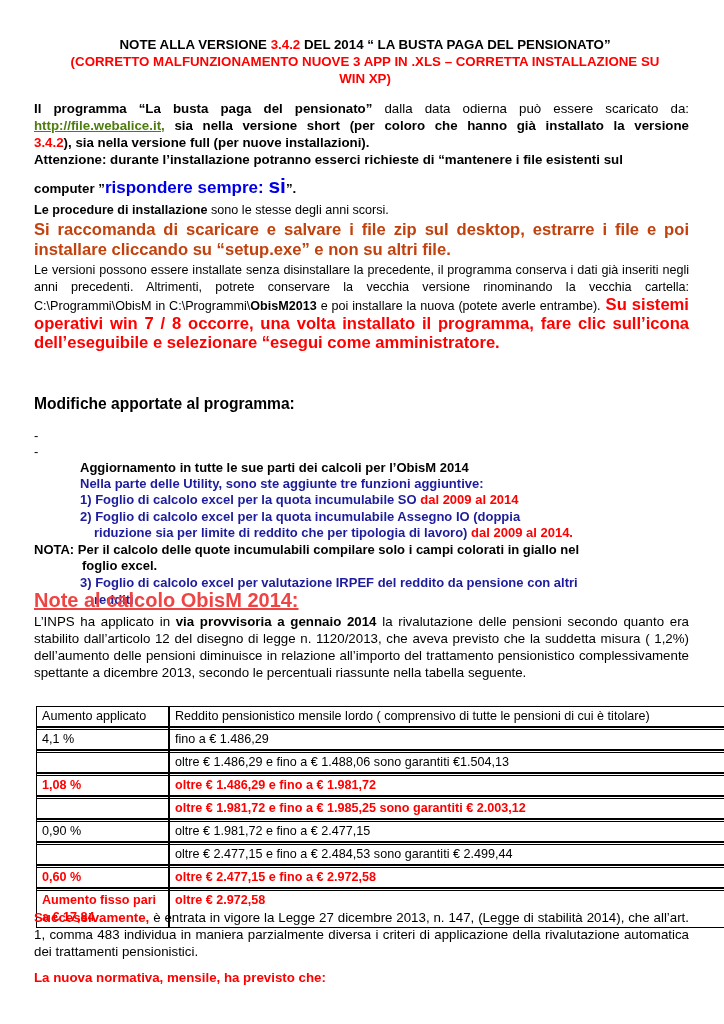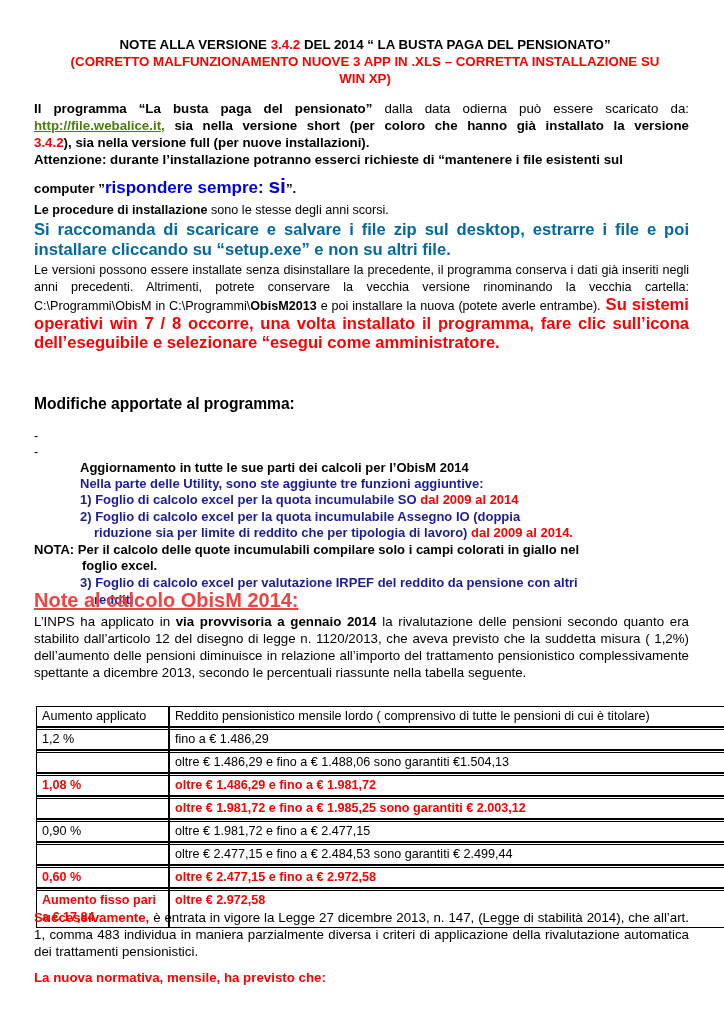--- a/index.html
+++ b/index.html
@@ -18,21 +18,21 @@
 
   #intro { left: 34px; width: 655px; top: 100px; font-size: 13.3px; line-height: 17px; }
   a.link { color: #4d7c0f; text-decoration: underline; font-weight: bold; }
 
   #attention2 { left: 34px; top: 174px; font-size: 13.3px; font-weight: bold; white-space: nowrap; }
   #attention2 .big { font-size: 17px; color: #0000e6; }
   #attention2 .bigger { font-size: 21px; color: #0000e6; }
 
   #proc { left: 34px; top: 203px; font-size: 12.6px; white-space: nowrap; }
 
-  #recommend { left: 34px; width: 655px; top: 220px; font-size: 16.6px; line-height: 20px; font-weight: bold; color: #0369a1; }
+  #recommend { left: 34px; width: 655px; top: 220px; font-size: 16.6px; line-height: 20px; font-weight: bold; color: #c2410c; }
 
   #versions { left: 34px; width: 655px; top: 262px; font-size: 12.6px; line-height: 17px; }
   #versions .big { font-size: 16.6px; font-weight: bold; color: #ff0000; }
 
   #mods-title { left: 34px; top: 395px; font-size: 15.6px; font-weight: bold; white-space: nowrap; }
 
   .li { font-size: 13px; font-weight: bold; line-height: 16.5px; white-space: nowrap; margin-top: 32px; }
   .dash { left: 34px; font-size: 12.8px; }
 
   #note-title { left: 34px; top: 589px; font-size: 20px; font-weight: bold; color: #ef4444; text-decoration: underline; white-space: nowrap; }
@@ -106,21 +106,21 @@
   <span>L’INPS ha applicato in </span><span class="b">via provvisoria a gennaio 2014</span><span> la rivalutazione delle pensioni secondo quanto era stabilito dall’articolo 12 del disegno di legge n. 1120/2013, che aveva previsto che la suddetta misura ( 1,2%) dell’aumento delle pensioni diminuisce in relazione all’importo del trattamento pensionistico complessivamente spettante a dicembre 2013, secondo le percentuali riassunte nella tabella seguente.</span>
 </div>
 
 <table id="rates">
   <tbody id="rates-body">
     <tr>
       <td class="c1">Aumento applicato</td>
       <td>Reddito pensionistico mensile lordo ( comprensivo di tutte le pensioni di cui è titolare)</td>
     </tr>
     <tr class="gap">
-      <td class="c1">1,2 %</td>
+      <td class="c1">4,1 %</td>
       <td>fino a € 1.486,29</td>
     </tr>
     <tr class="gap">
       <td class="c1"></td>
       <td>oltre € 1.486,29 e fino a € 1.488,06 sono garantiti €1.504,13</td>
     </tr>
     <tr class="gap hl">
       <td class="c1">1,08 %</td>
       <td>oltre € 1.486,29 e fino a € 1.981,72</td>
     </tr>

